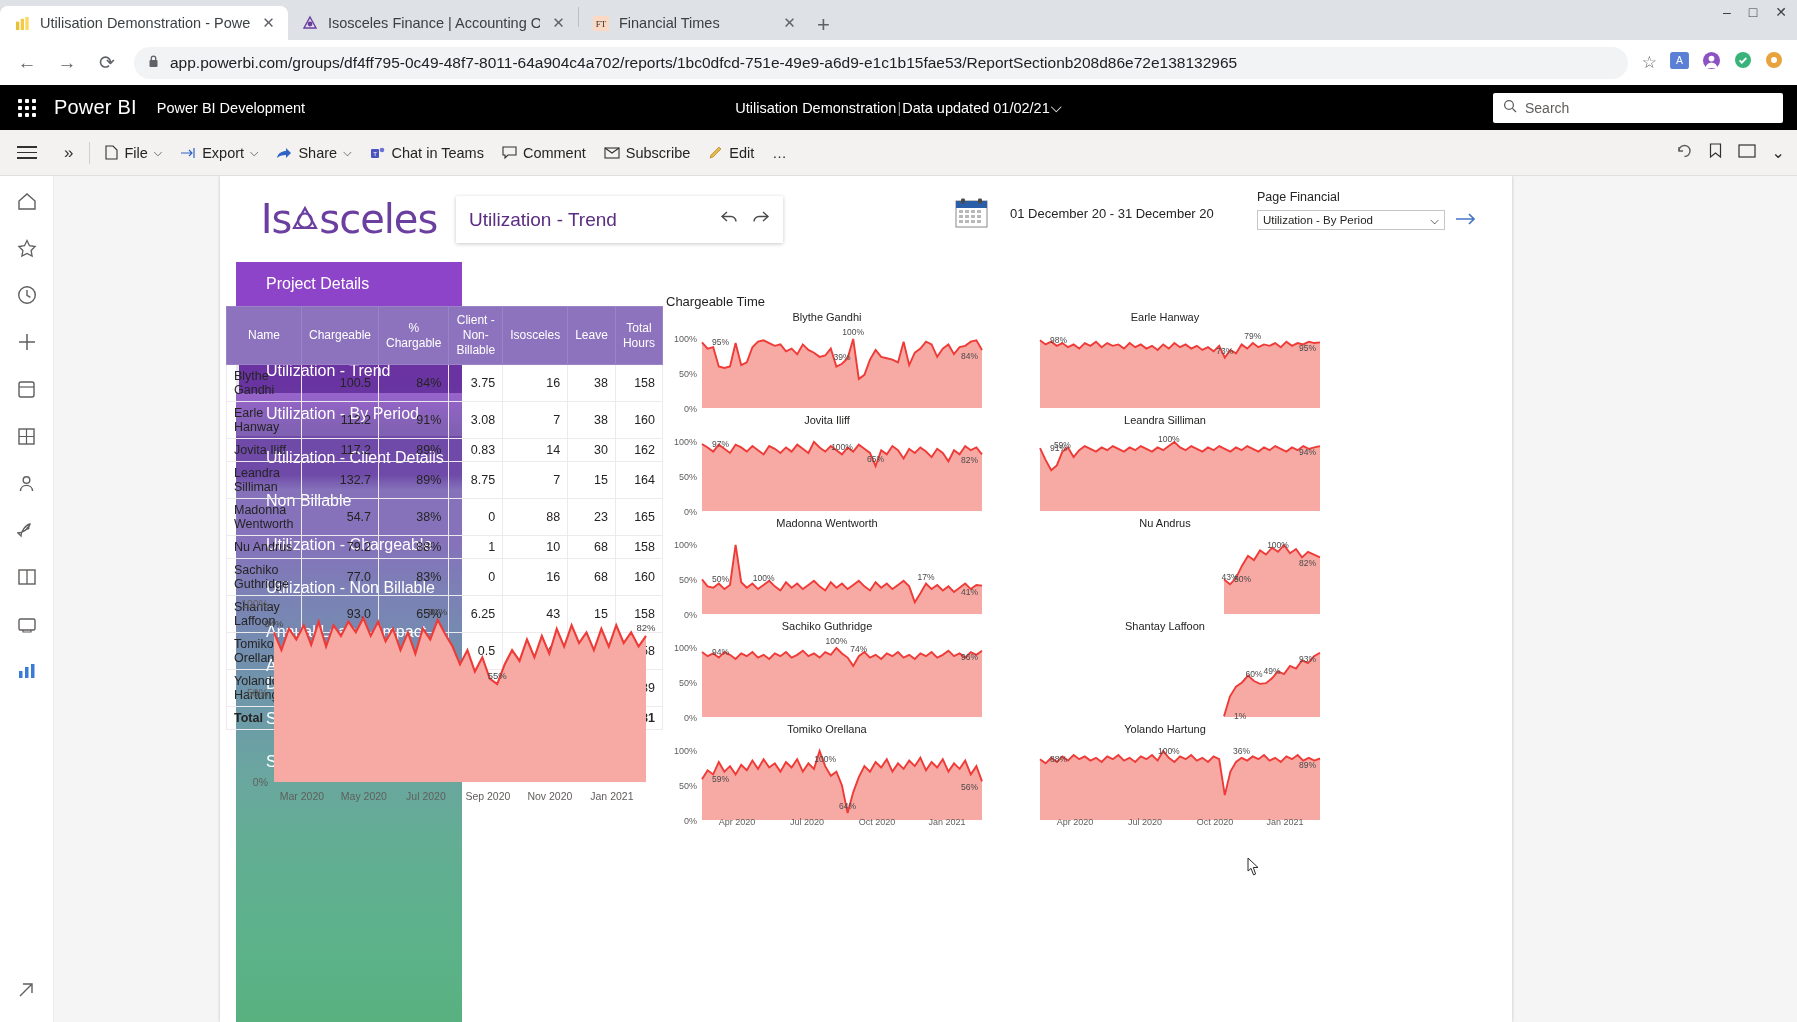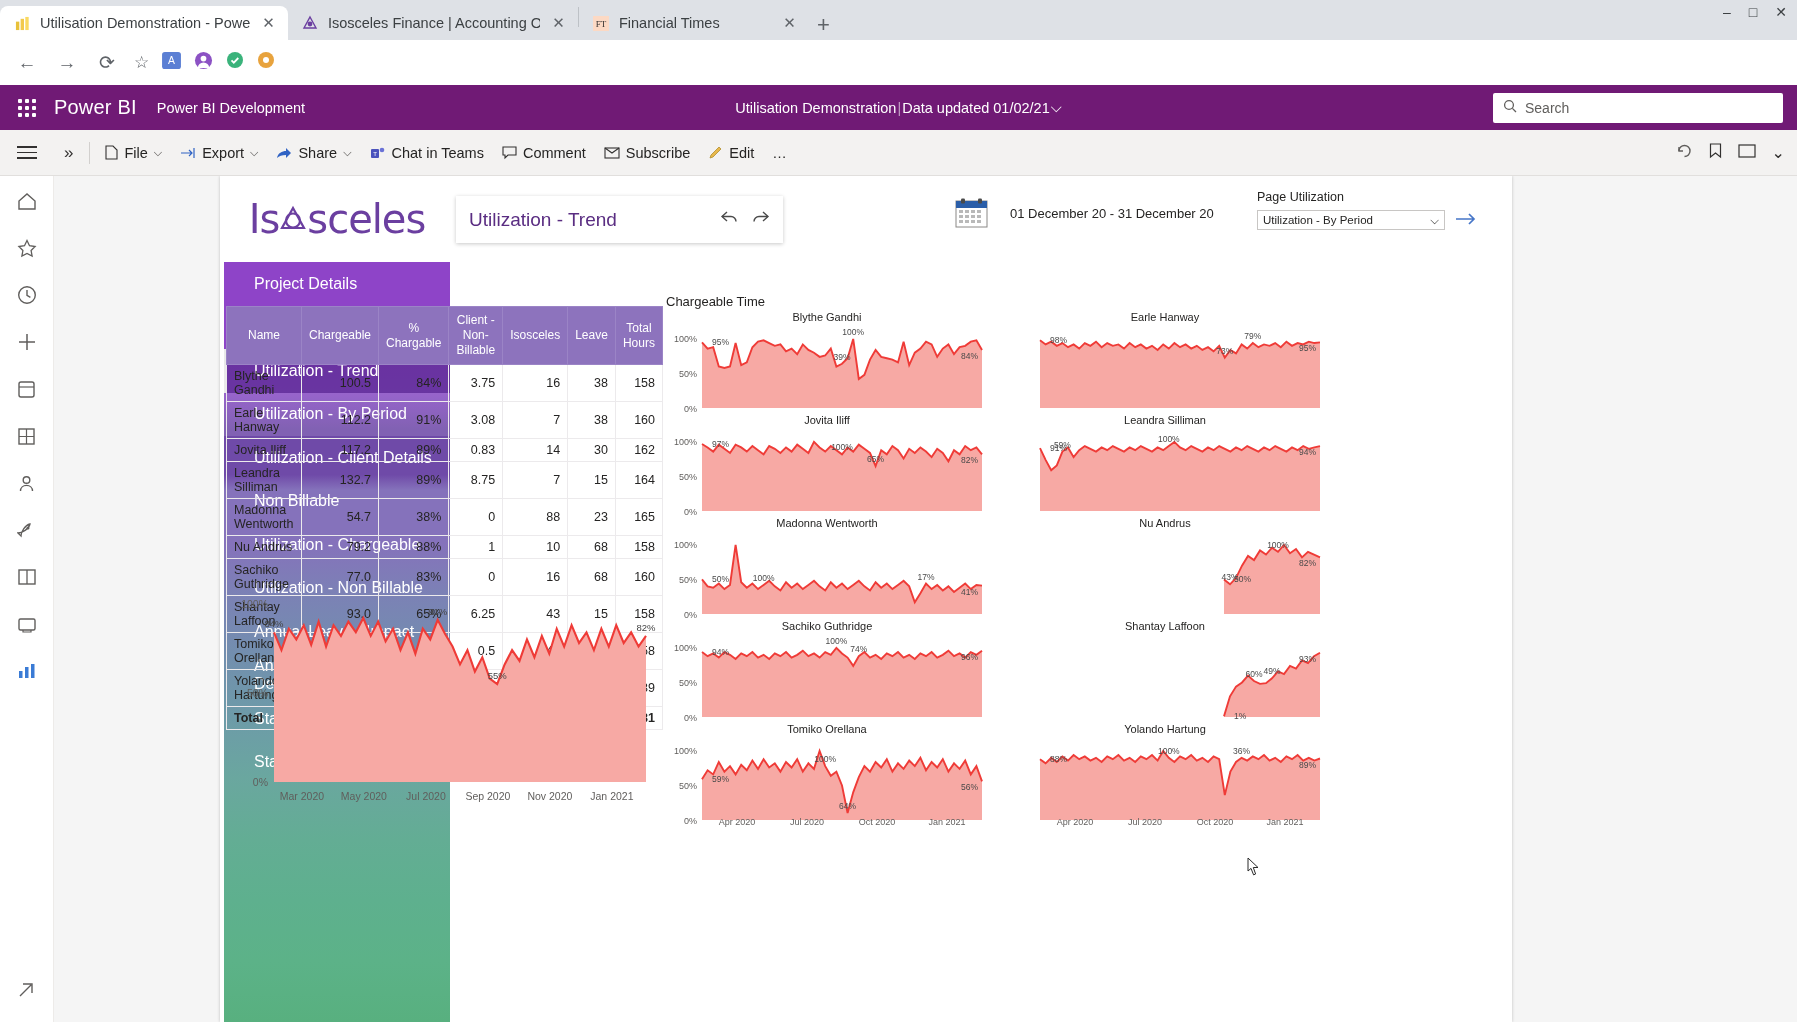--- a/index.html
+++ b/index.html
@@ -22,21 +22,21 @@
   .omnibar { height:45px; background:#fff; display:flex; align-items:center; gap:14px; padding:0 14px; }
   .nav-ico { font-size:19px; color:#5f6368; width:26px; text-align:center; }
   .urlbox { flex:1; height:32px; background:#f1f3f4; border-radius:16px; display:flex; align-items:center;
             gap:11px; padding:0 14px; font-size:15.5px; color:#202124; }
   .lock { font-size:12px; color:#5f6368; }
   .url-txt { overflow:hidden; white-space:nowrap; }
   .omni-icons { display:flex; align-items:center; gap:13px; }
   .omni-icons span { font-size:17px; color:#5f6368; }
 
   
-  .pbi-top { height:45px; background:#701a75; display:flex; align-items:center; color:#fff; position:relative; }
+  .pbi-top { height:45px; background:#000000; display:flex; align-items:center; color:#fff; position:relative; }
   .waffle { width:54px; display:flex; align-items:center; justify-content:center; }
   .waffle .g { display:grid; grid-template-columns:repeat(3,4px); gap:3px; }
   .waffle .g i { width:4px; height:4px; background:#fff; border-radius:1px; display:block; }
   .pbi-brand { font-size:20px; font-weight:400; letter-spacing:.2px; }
   .pbi-ws { font-size:14.5px; margin-left:20px; }
   .pbi-center { position:absolute; left:50%; transform:translateX(-50%); display:flex; align-items:center;
                 gap:1px; font-size:14.5px; }
   .pbi-sep { opacity:.55; }
   .pbi-search { position:absolute; right:14px; width:290px; height:30px; background:#fff; border-radius:2px;
                 display:flex; align-items:center; gap:8px; padding:0 10px; color:#605e5c; font-size:14px; }
@@ -59,21 +59,21 @@
   .railbar { width:54px; background:#fff; border-right:1px solid #edebe9; display:flex; flex-direction:column;
              align-items:center; padding-top:10px; gap:17px; position:relative; }
   .rail-ic { width:30px; height:30px; display:flex; align-items:center; justify-content:center; color:#605e5c; font-size:17px; }
   .rail-bottom { position:absolute; bottom:18px; }
 
   .report { flex:1; position:relative; background:#f5f5f5; overflow:hidden; }
   .canvas { position:absolute; left:166px; top:0; width:1292px; height:100%; background:#fff;
             box-shadow:0 0 3px rgba(0,0,0,.22); }
 
   
-  .navpanel { position:absolute; left:4px; top:0; width:226px; height:100%; }
+  .navpanel { position:absolute; left:16px; top:0; width:226px; height:100%; }
   .logo-wrap { height:86px; display:flex; align-items:center; justify-content:center; background:#fff; }
   .logo { font-size:40px; color:#6b3fa0; letter-spacing:-1px; font-family:"DejaVu Sans", sans-serif; font-weight:400;
           display:flex; align-items:center; }
   .logo svg { margin:0 -1px; }
   .navlist { height:calc(100% - 86px); background:linear-gradient(180deg,
       #8e44c8 0%, #8e44c8 10%, #8a4ec6 17%, #6f4aa8 22%, #6f4aa8 28%,
       #8572bb 30%, #8572bb 37%, #7b82b5 44%, #728fae 52%, #6d9ba8 60%,
       #6aa79f 68%, #63ad94 76%, #5eb08e 84%, #5cb288 92%, #58b07f 100%); }
   .navitem { height:43.5px; display:flex; align-items:center; padding-left:30px; color:#fff; font-size:16px; }
   .navitem.selected { background:rgba(60,20,110,.42); box-shadow:inset 3px 0 0 #e9e9e9; }
@@ -167,20 +167,29 @@
     <span>–</span>
     <span>□</span>
     <span>✕</span>
   </div>
 </div>
 
 <div class="omnibar">
   <span class="nav-ico">←</span>
   <span class="nav-ico">→</span>
   <span class="nav-ico">⟳</span>
+  <div class="urlbox">
+    <span class="lock">
+      <svg width="11" height="13" viewBox="0 0 11 13">
+          <rect x="1.5" y="5" width="8" height="7" rx="1" fill="#5f6368"></rect>
+          <path d="M3.3 5V3.3a2.2 2.2 0 014.4 0V5" fill="none" stroke="#5f6368" stroke-width="1.3"></path>
+        </svg>
+    </span>
+    <span class="url-txt">app.powerbi.com/groups/df4ff795-0c49-48f7-8011-64a904c4a702/reports/1bc0dfcd-751e-49e9-a6d9-e1c1b15fae53/ReportSectionb208d86e72e138132965</span>
+  </div>
   <div class="omni-icons">
     <span>☆</span>
     <span>
       <svg width="19" height="17" viewBox="0 0 20 18">
           <rect width="20" height="18" rx="3" fill="#5b7fd4"></rect>
           <text x="10" y="13" font-size="11" fill="#fff" text-anchor="middle">A</text>
         </svg>
     </span>
     <span>
       <svg width="19" height="19" viewBox="0 0 20 20">
@@ -499,21 +508,21 @@
                 <rect x="10" y="22" width="4" height="3"></rect>
                 <rect x="16" y="22" width="4" height="3"></rect>
                 <rect x="22" y="22" width="4" height="3"></rect>
             </g>
           </svg>
         </span>
         <span class="daterange">01 December 20 - 31 December 20</span>
       </div>
 
       <div class="pagenav">
-        <div class="lbl">Page Utilization</div>
+        <div class="lbl">Page Financial</div>
         <div class="row">
           <div class="sel">
             <span>Utilization - By Period</span>
             <span>⌵</span>
           </div>
           <span class="go">
             <svg width="22" height="14" viewBox="0 0 22 14">
                 <path d="M1 7h18M14 2l5 5-5 5" fill="none" stroke="#4676c8" stroke-width="1.7"></path>
               </svg>
           </span>

